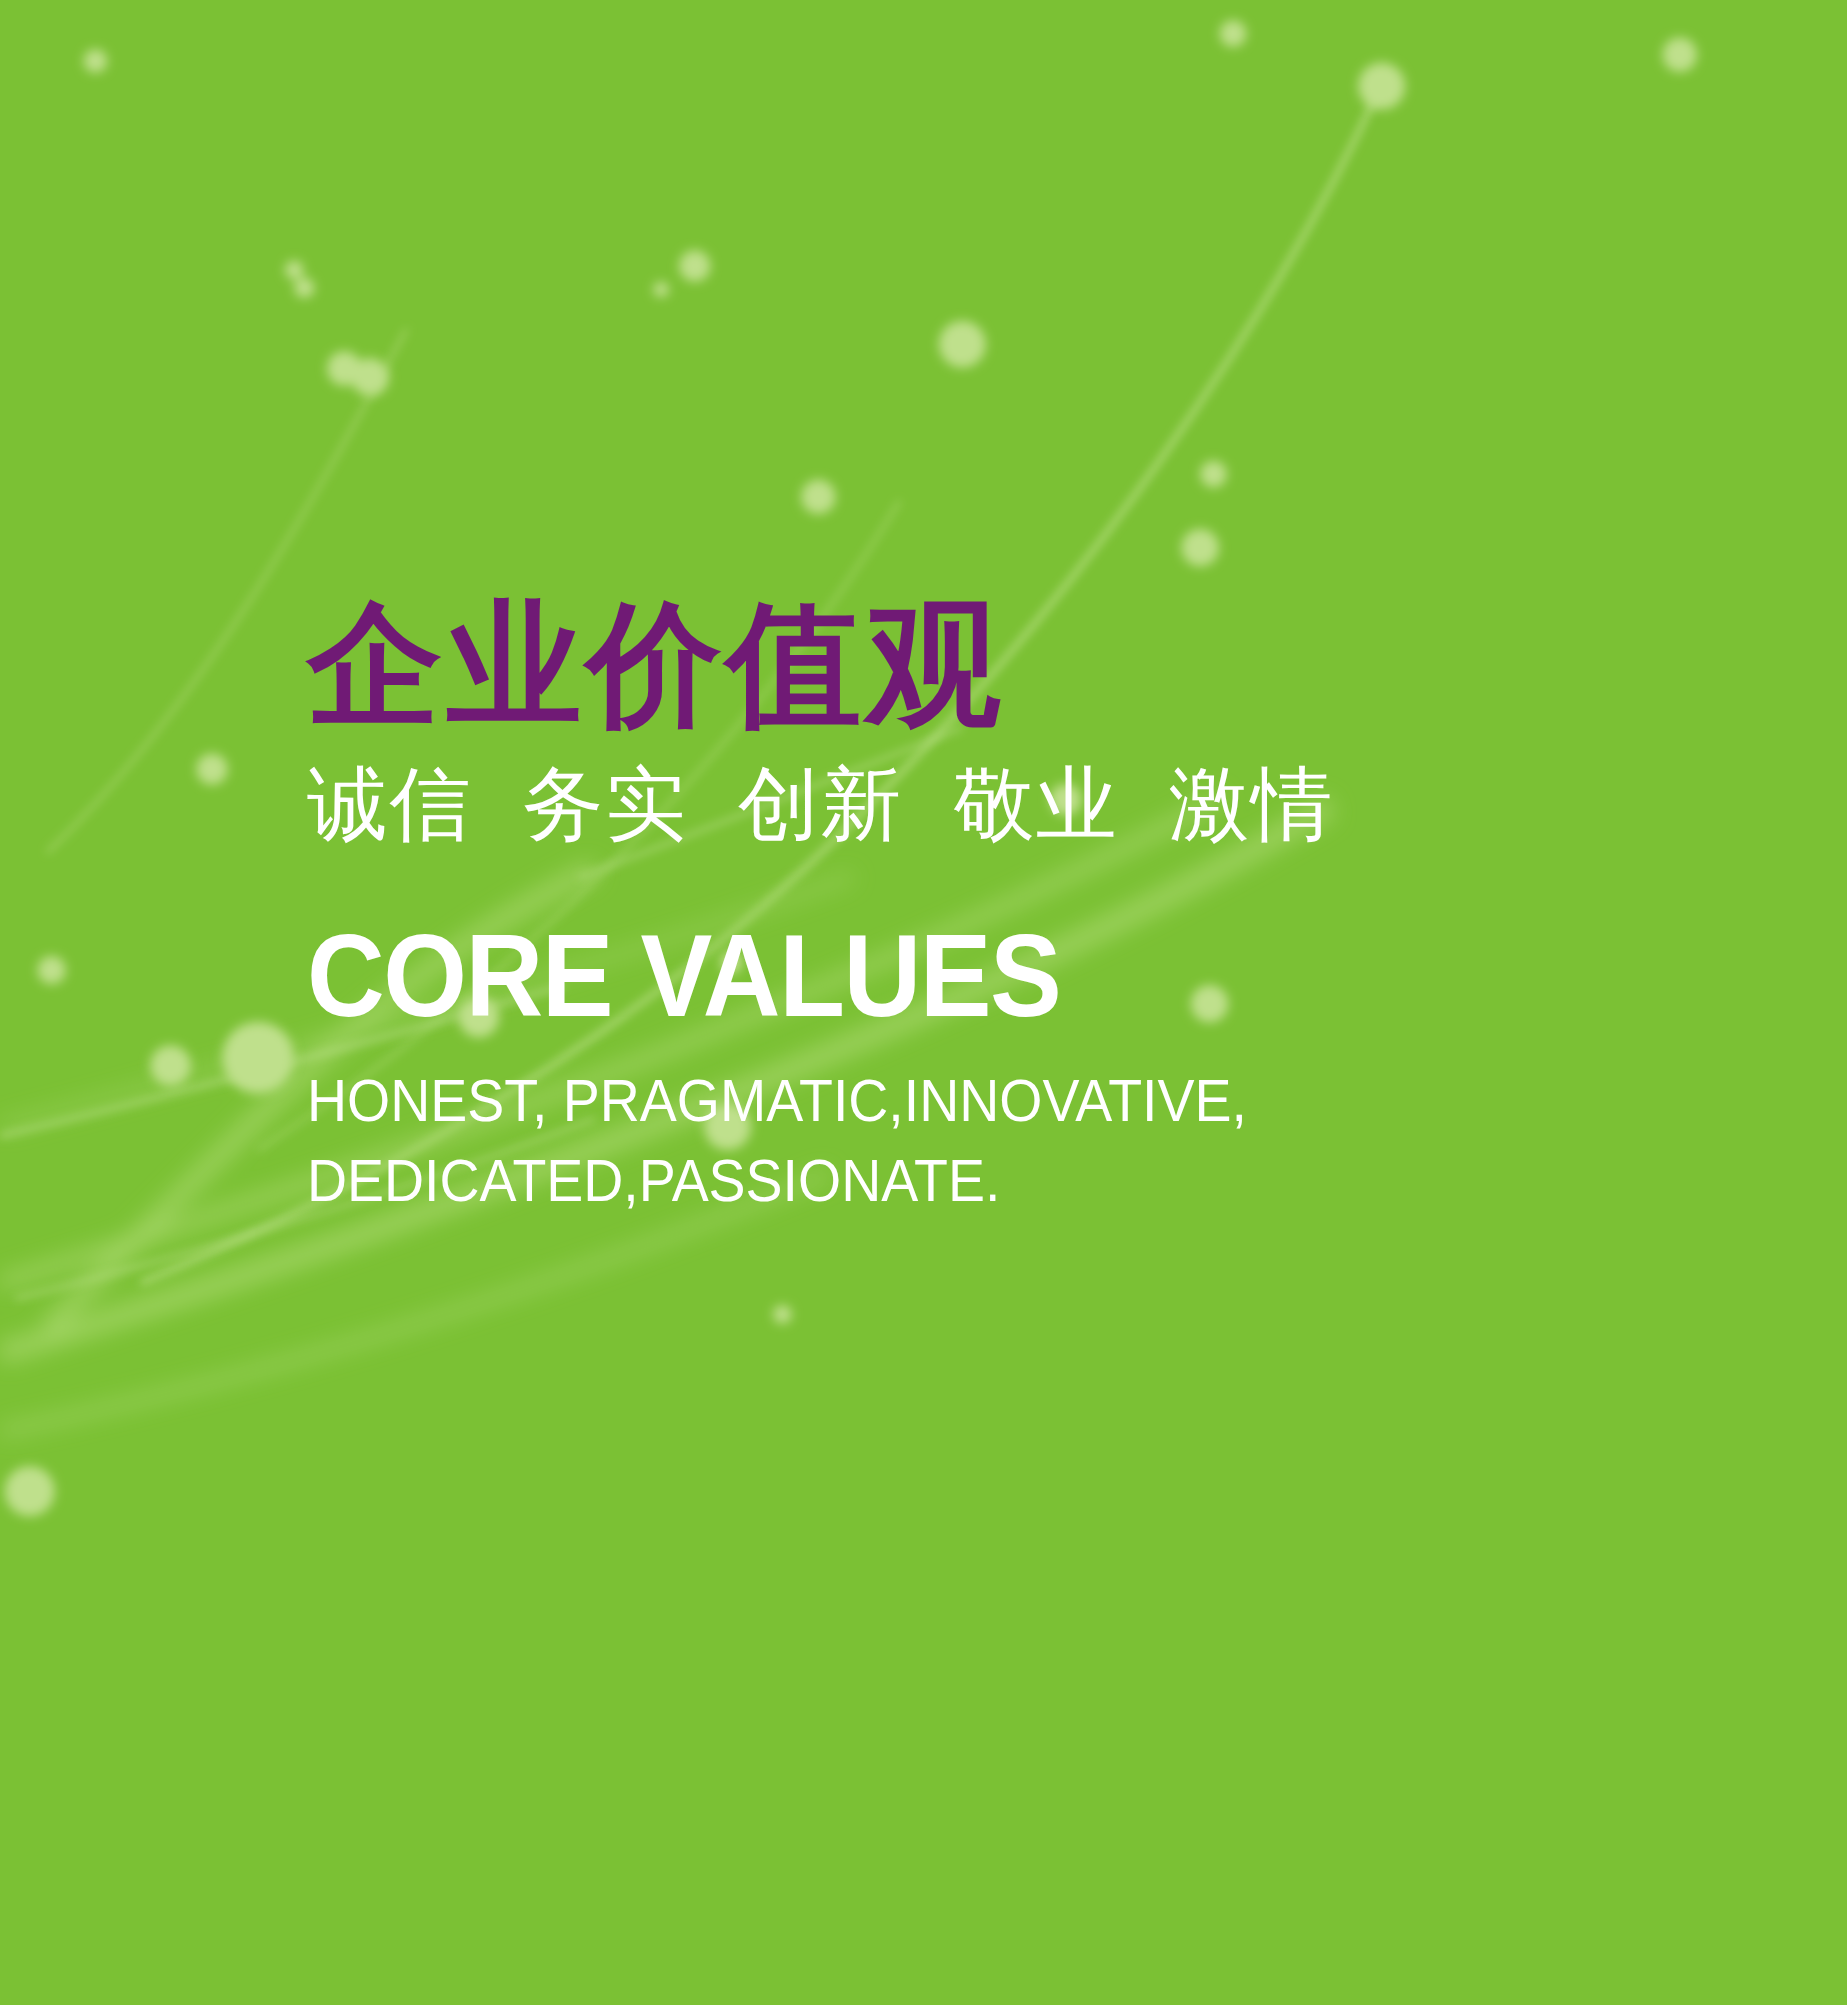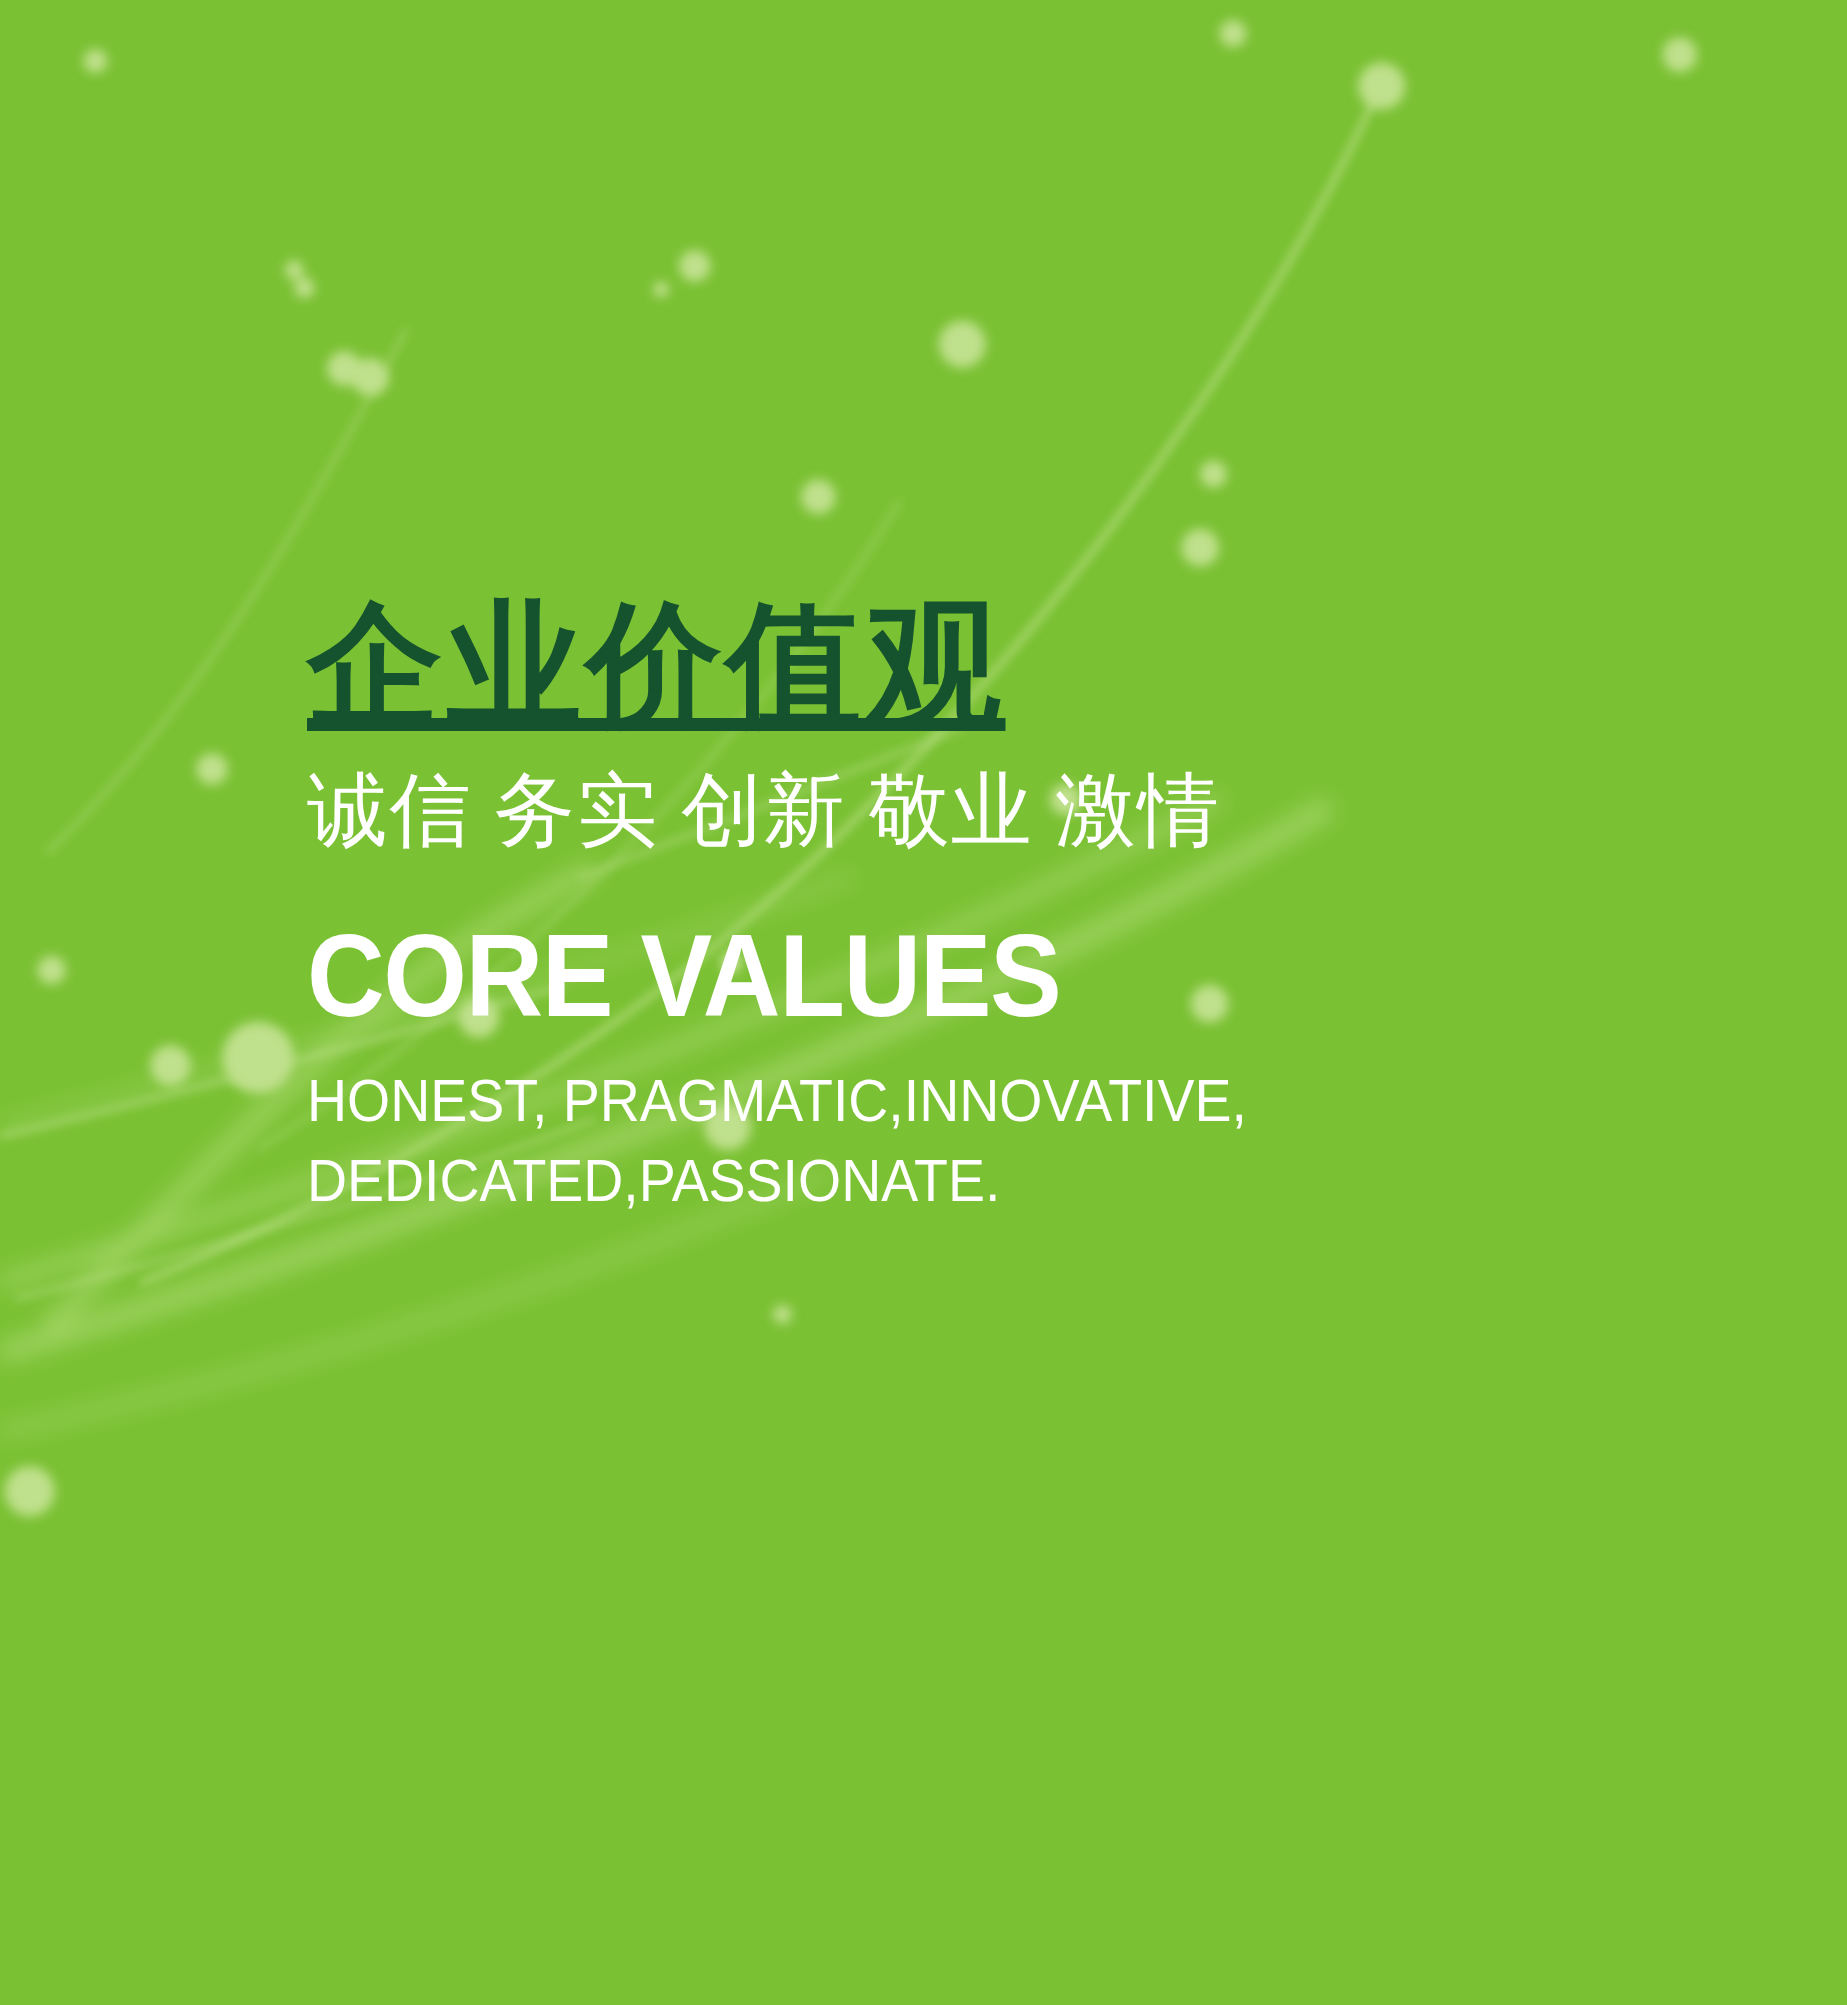--- a/index.html
+++ b/index.html
@@ -33,34 +33,33 @@
 
   
   #text-block {
     position: absolute;
     left: 307px;
     top: 588px;
     width: 1330px;
   }
 
   #title-cn {
-    color: #14532d;
+    color: #701a75;
     font-family: "DejaVu Sans", "Liberation Sans", sans-serif;
     font-weight: 700;
     font-size: 135px;
     line-height: 153px;
     letter-spacing: 4.7px;
     white-space: nowrap;
     margin: 0;
-    text-decoration: underline;
   }
 
   #subtitle-cn {
     color: #ffffff;
-    font-family: Liberation Serif, serif;
+    font-family: Liberation Mono, monospace;
     font-weight: 400;
     font-size: 81px;
     line-height: 100px;
     letter-spacing: 1.6px;
     white-space: nowrap;
     margin: 20.3px 0 0 0;
   }
 
   #heading-en {
     color: #ffffff;

